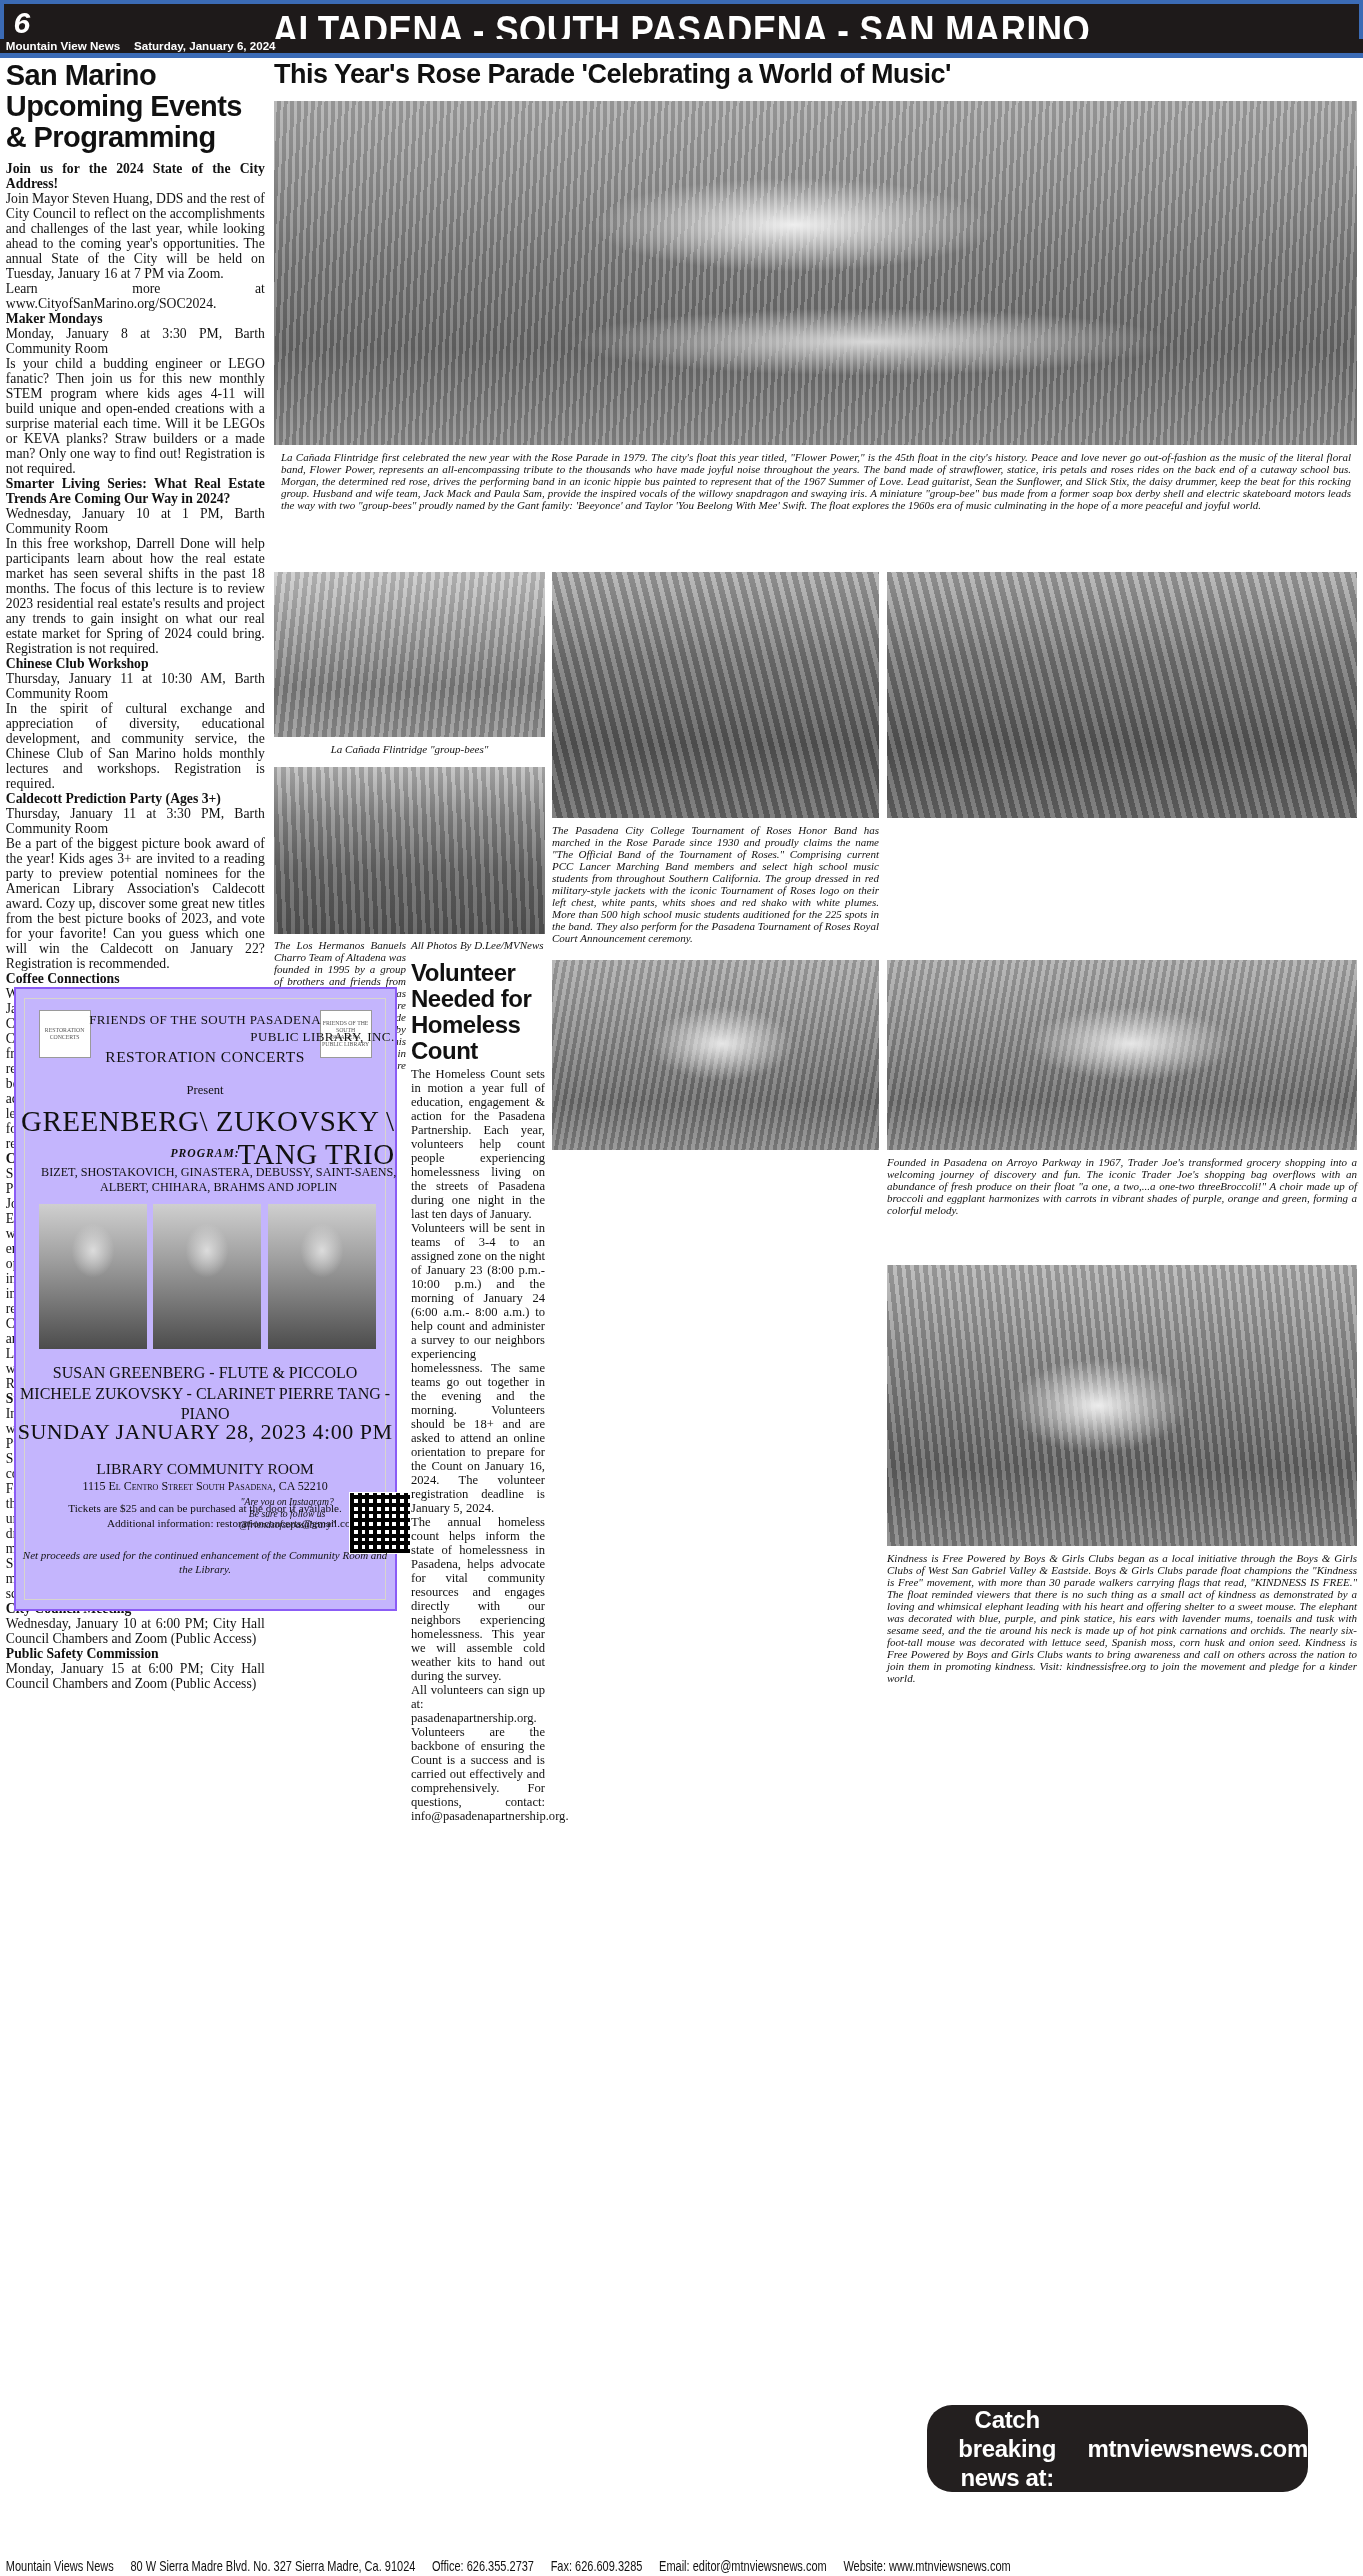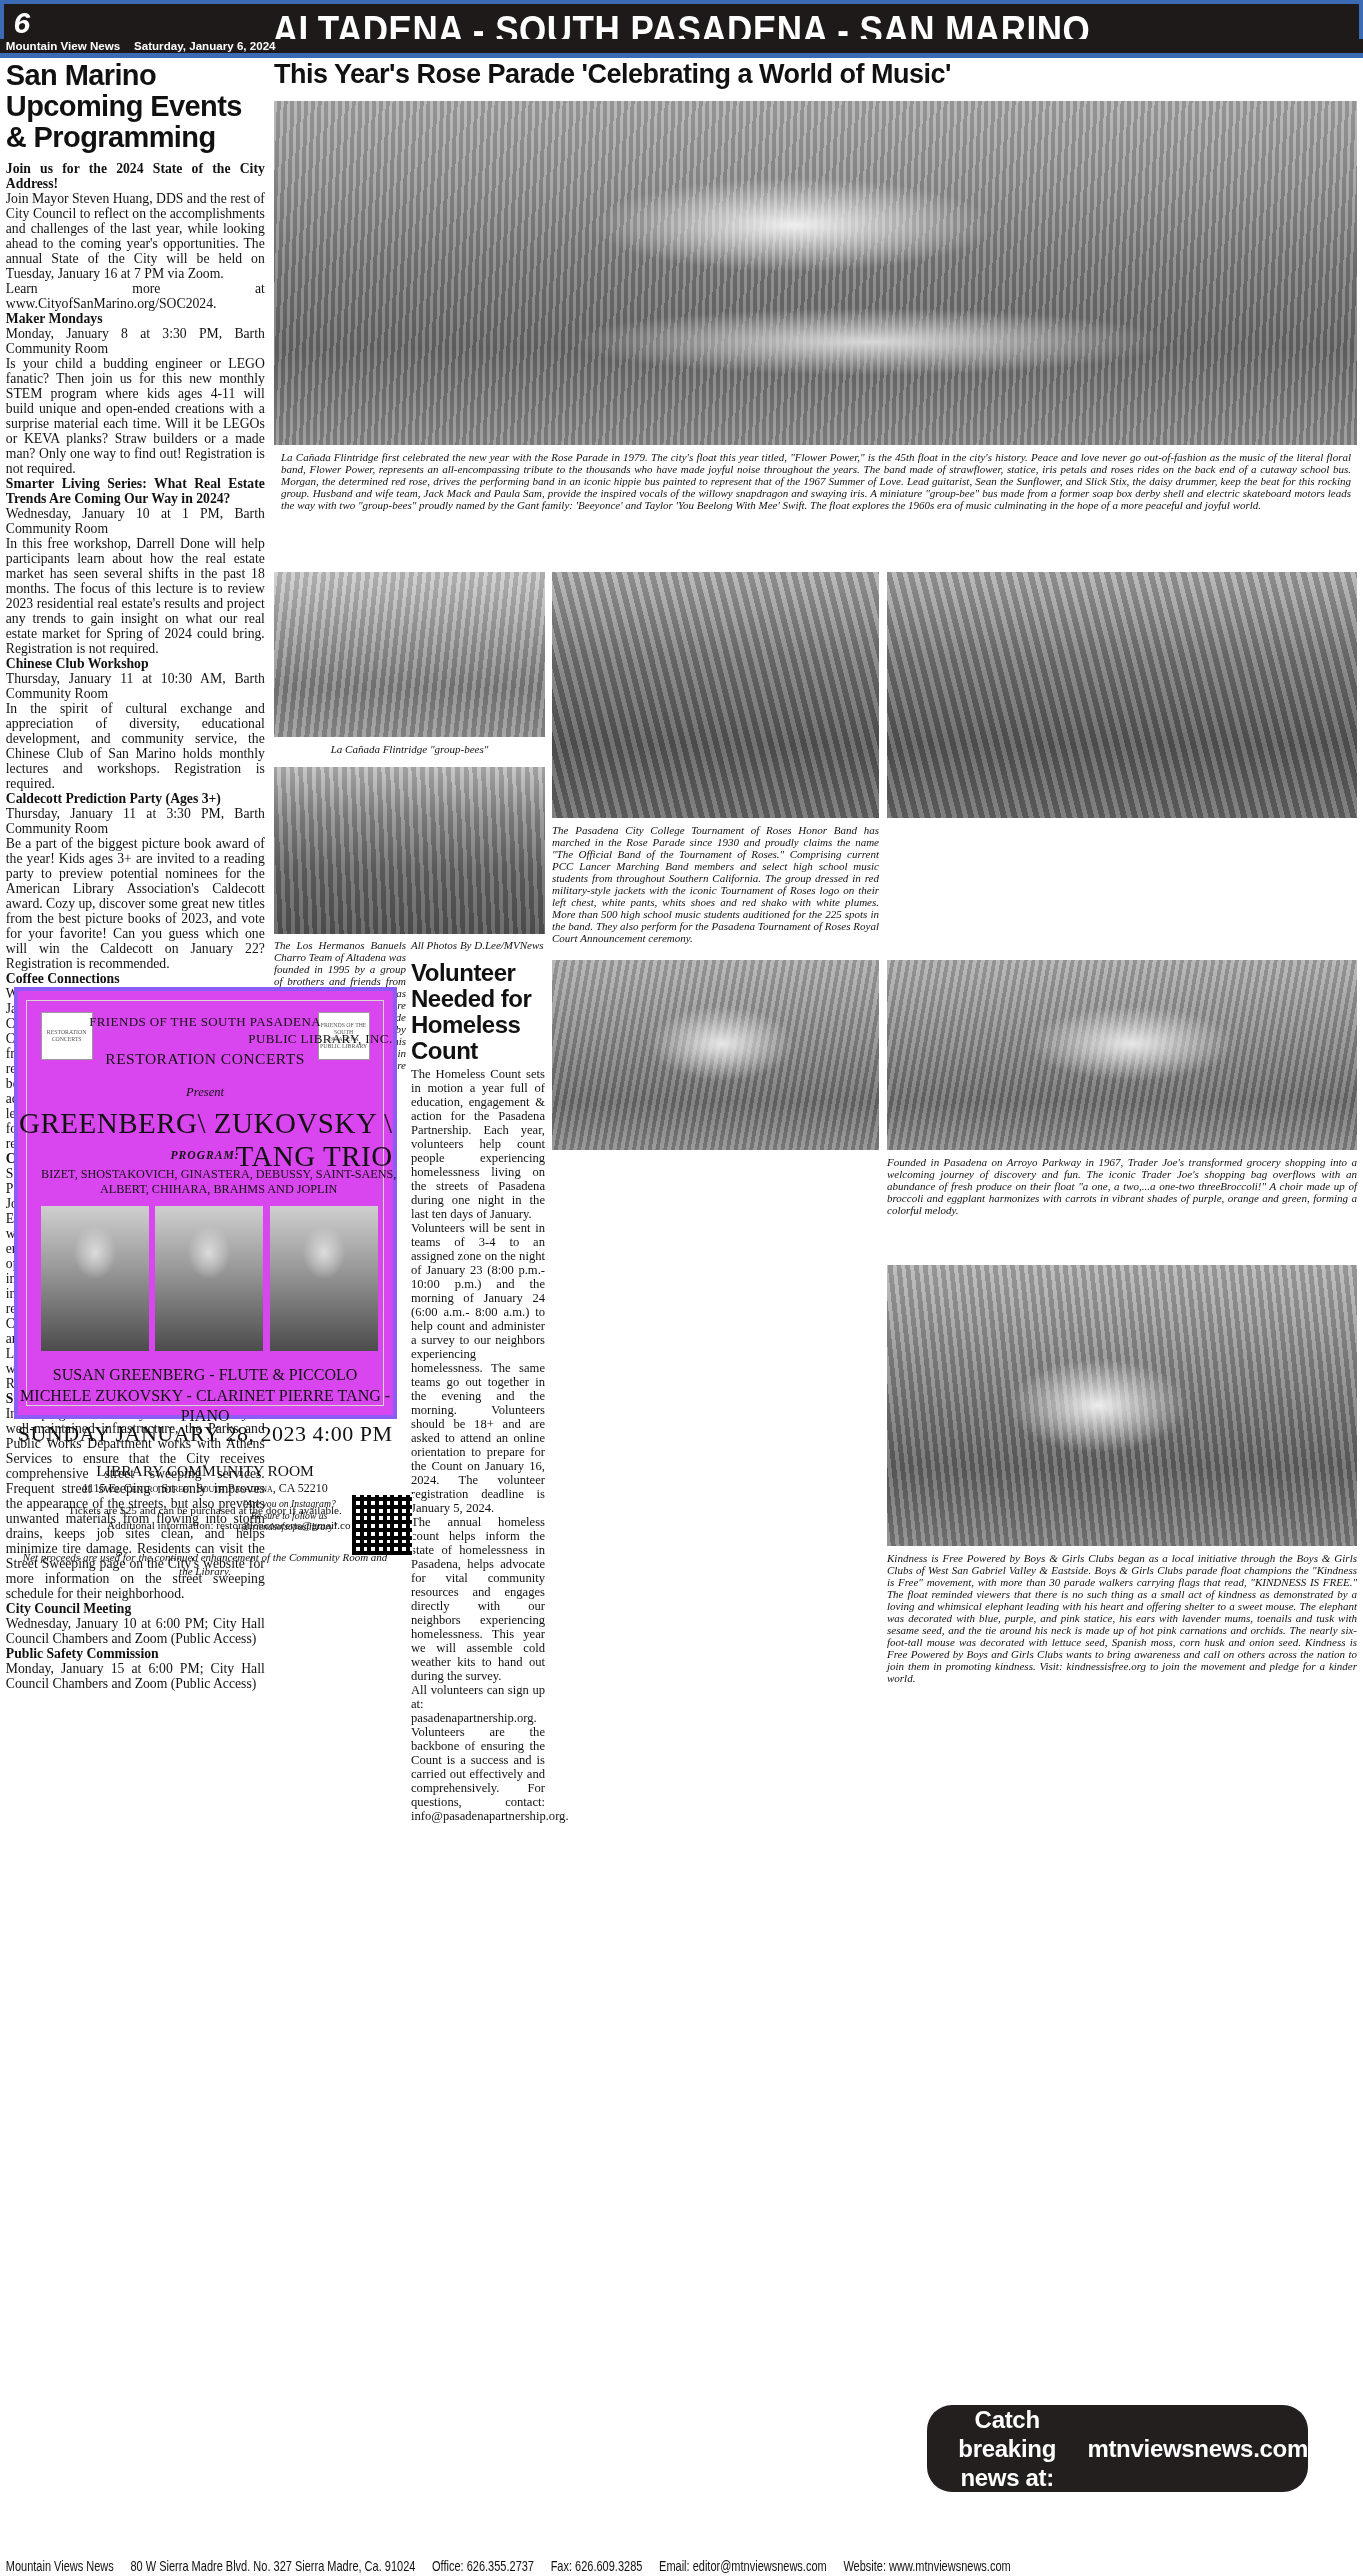--- a/index.html
+++ b/index.html
@@ -109,28 +109,28 @@
   }
   .cap.center{text-align:center;font-style:italic;}
   .vol-head{
     font-family:"Liberation Sans",sans-serif;font-weight:bold;
     font-size:24px;line-height:26px;letter-spacing:-0.5px;
   }
   .narrow-text{font-size:12.6px;line-height:14px;text-align:justify;}
 
   
   .ad{
-    position:absolute;left:13.6px;top:927px;width:383px;height:432px;
-    background:#d946ef;border:4px solid #8b5cf6;box-sizing:border-box;
+    position:absolute;left:13.6px;top:927px;width:383px;height:624px;
+    background:#c4b5fd;border:2px solid #8b5cf6;box-sizing:border-box;
   }
   .ad-inner{position:absolute;left:8.7px;top:8.7px;right:8.7px;bottom:8.7px;border:1px solid #d8d5cd;}
   .ad-c{text-align:center;position:absolute;left:0;width:100%;}
   .ad-friends{font-variant:small-caps;font-size:13px;line-height:15.5px;letter-spacing:0.4px;}
   .ad-rest{font-variant:small-caps;font-size:15.5px;line-height:19.4px;letter-spacing:0.5px;}
-  .ad-present{font-style:italic;font-size:12.6px;}
+  .ad-present{font-size:12.6px;}
   .ad-trio{
     font-variant:small-caps;font-size:29px;line-height:33px;letter-spacing:0.5px;
     font-family:"Liberation Serif",serif;
   }
   .ad-prog{font-style:italic;font-weight:bold;font-size:11.6px;letter-spacing:1px;}
   .ad-composers{font-variant:small-caps;font-size:12.2px;line-height:14.5px;padding:0 13.6px;}
   .ad-names{font-variant:small-caps;font-size:16px;line-height:20.3px;}
   .ad-date{font-variant:small-caps;font-size:22px;line-height:26px;letter-spacing:0.5px;}
   .ad-venue{font-variant:small-caps;font-size:15.5px;line-height:19.4px;}
   .ad-addr{font-variant:small-caps;font-size:12px;line-height:15.5px;}

